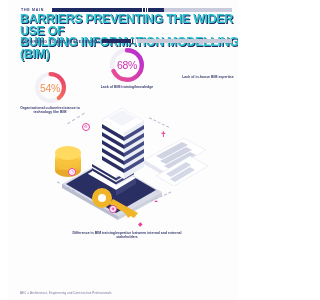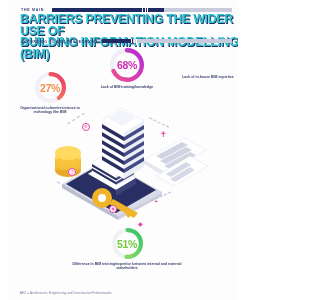--- a/index.html
+++ b/index.html
@@ -50,21 +50,21 @@
     background: repeating-linear-gradient(90deg,#ffffff 0 1.2px, transparent 1.2px 2.6px);
   }
 
   
   .stat { position: absolute; text-align: center; }
   .ring { position: relative; margin: 0 auto; }
   .ring svg { display: block; transform: rotate(-90deg); }
   .ring .pct {
     position: absolute; left: 0; right: 0; top: 50%;
     transform: translateY(-50%);
-    font-size: 10.5px; font-weight: bold;
+    font-size: 10.5px; font-weight: normal;
     letter-spacing: -0.3px;
   }
   .caption {
     margin-top: 2.5px;
     font-size: 3.5px; line-height: 4.4px; font-weight: bold;
     color: #3c4070;
   }
 
   
   #stat-68 { left: 79px; top: 48px;  width: 80px; }
@@ -227,43 +227,30 @@
         <svg width="31" height="31" viewBox="0 0 31 31">
           <defs>
             <linearGradient id="grad-stat-39" x1="0" y1="0" x2="1" y2="1">
               <stop offset="0%" stop-color="#f7a24a"></stop>
               <stop offset="100%" stop-color="#ea3a6e"></stop>
             </linearGradient>
           </defs>
           <circle cx="15.5" cy="15.5" r="13.4" fill="none" stroke="#f2eff6" stroke-width="4.2"></circle>
           <circle cx="15.5" cy="15.5" r="13.4" fill="none" stroke="url(#grad-stat-39)" stroke-width="4.2" stroke-linecap="round" stroke-dasharray="32.83592641532052 51.35875670088594"></circle>
         </svg>
-        <div class="pct" style="color:#f0904f">27%</div>
+        <div class="pct" style="color:#f0904f">54%</div>
       </div>
     <div class="caption">Organisational culture/resistance to technology like BIM</div>
   </div>
 
   <div class="stat" id="stat-63">
     <div class="caption">Lack of in-house BIM expertise</div>
   </div>
 
 
 
   <div class="stat" id="stat-51">
-    <div class="ring" style="width: 31px; height: 31px;">
-        <svg width="31" height="31" viewBox="0 0 31 31">
-          <defs>
-            <linearGradient id="grad-stat-51" x1="0" y1="0" x2="1" y2="1">
-              <stop offset="0%" stop-color="#a8e063"></stop>
-              <stop offset="100%" stop-color="#2fc46b"></stop>
-            </linearGradient>
-          </defs>
-          <circle cx="15.5" cy="15.5" r="13.4" fill="none" stroke="#f0f2f2" stroke-width="4.2"></circle>
-          <circle cx="15.5" cy="15.5" r="13.4" fill="none" stroke="url(#grad-stat-51)" stroke-width="4.2" stroke-linecap="round" stroke-dasharray="42.93928838926529 41.25539472694117"></circle>
-        </svg>
-        <div class="pct" style="color:#74c93f">51%</div>
-      </div>
     <div class="caption">Difference in BIM training/expertise between internal and external stakeholders</div>
   </div>
 
   <div class="footer">AEC = Architecture, Engineering and Construction Professionals</div>
 
 </div>
 
 </body></html>

